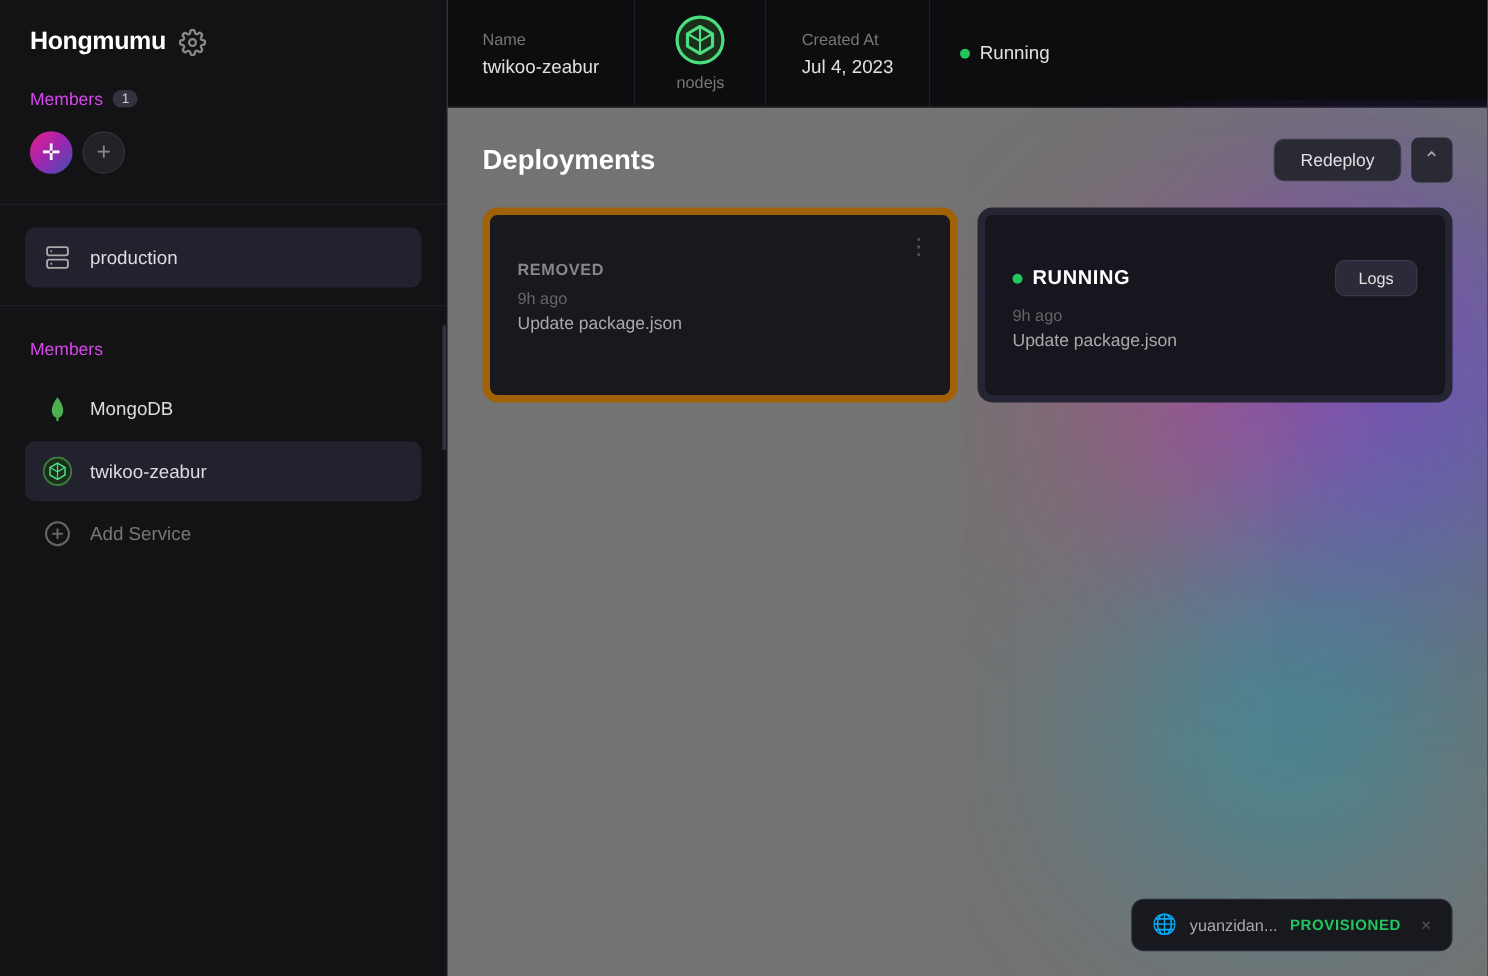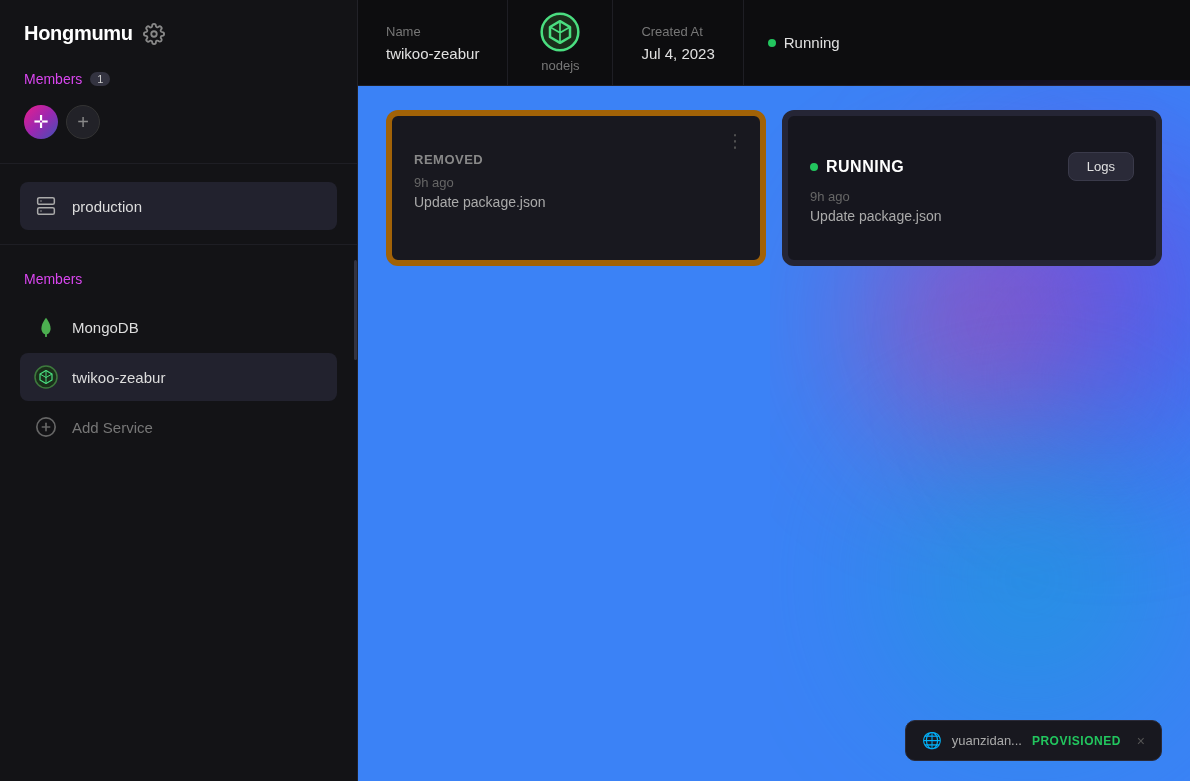--- a/index.html
+++ b/index.html
@@ -148,21 +148,21 @@
       color: #aaa;
     }
 
     .add-item {
       color: #888;
     }
 
     
     .main {
       flex: 1;
-      background: #3b82f6;
+      background: #737373;
       display: flex;
       flex-direction: column;
       height: 781px;
       overflow: hidden;
       position: relative;
     }
 
     
     .topbar {
       display: flex;
@@ -578,20 +578,27 @@
       <span class="topbar-value">Jul 4, 2023</span>
     </div>
     <div class="topbar-running-cell">
       <div class="running-indicator"></div>
       <span class="topbar-running-label">Running</span>
     </div>
   </div>
 
   <div class="deployments-section">
     <div class="deployments-content">
+      <div class="deployments-header">
+        <span class="deployments-title">Deployments</span>
+        <div style="display:flex;gap:8px;align-items:center;">
+          <button class="redeploy-btn">Redeploy</button>
+          <button class="collapse-btn">⌃</button>
+        </div>
+      </div>
 
       <div class="deployments-grid">
 
         <div class="deployment-card">
           <div class="deployment-status">REMOVED</div>
           <div class="deployment-time">9h ago</div>
           <div class="deployment-message">Update package.json</div>
           <div class="three-dots">⋮</div>
         </div>
 

